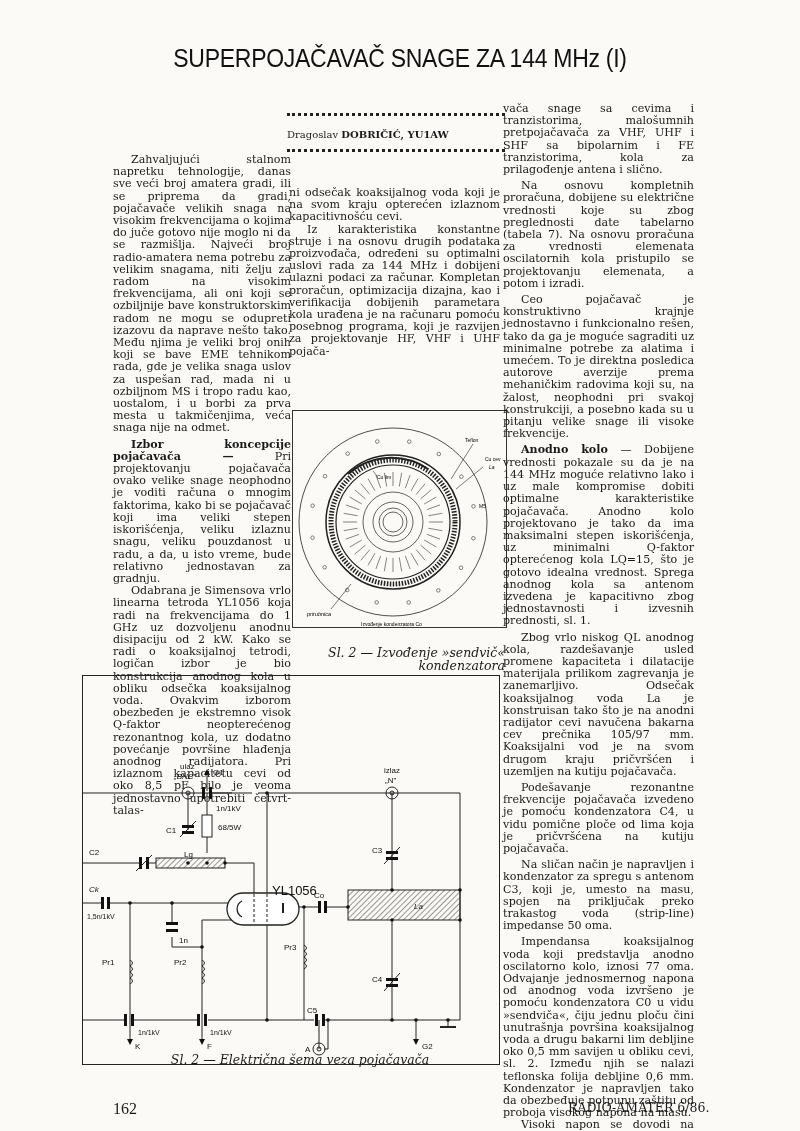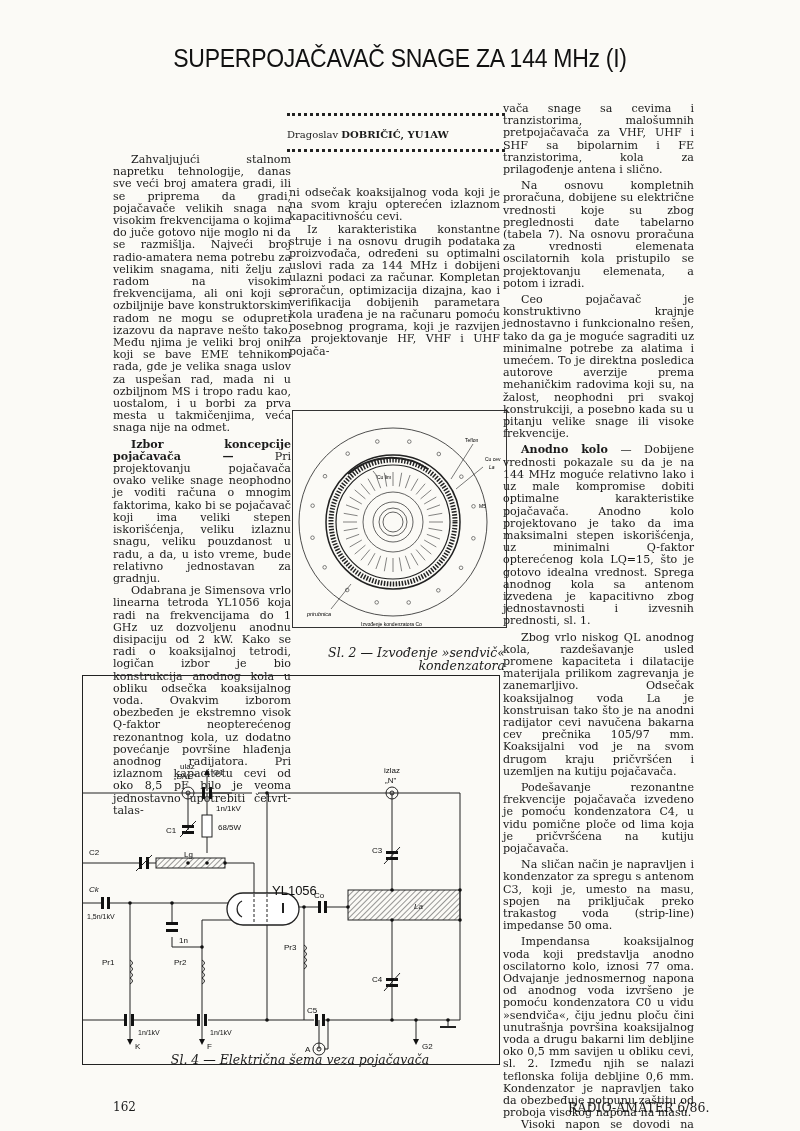--- a/index.html
+++ b/index.html
@@ -40,21 +40,21 @@
     font-style: italic; font-size: 12.5px; line-height: 13px; text-align: right;
   }
   .schematic {
     position: absolute; left: 82px; top: 655px; width: 374px; height: 390px; margin-top: 20px;
   }
   .fig1-caption {
     position: absolute; left: 150px; top: 1052px; width: 300px;
     font-style: italic; font-size: 12.5px; text-align: center;
   }
   .footer-left {
-    position: absolute; left: 113px; top: 1100px; font-size: 12px;
+    position: absolute; left: 113px; top: 1100px; font-size: 16px; font-family: Liberation Serif, serif;
   }
   .footer-right {
     position: absolute; left: 568px; top: 1100px; font-size: 12.5px;
   }
   svg text { font-family: "Liberation Sans", sans-serif; }
 </style>
 </head>
 <body>
 
 <div class="title">SUPERPOJAČAVAČ SNAGE ZA 144 MHz (I)</div>
@@ -338,16 +338,16 @@
       <text x="225" y="338">C5</text>
       <text x="232" y="223">Co</text>
       <text x="332" y="234" font-style="italic">La</text>
       <text x="290" y="178">C3</text>
       <text x="290" y="307">C4</text>
       <text x="302" y="98">izlaz</text>
       <text x="303" y="108">„N"</text>
     </g>
   </svg>
 </div>
-<div class="fig1-caption">Sl. 4 — Električna šema veza pojačavača</div>
+<div class="fig1-caption">Sl. 2 — Električna šema veza pojačavača</div>
 
 <div class="footer-left">162</div>
 <div class="footer-right">RADIO-AMATER 6/86.</div>
 
 </body></html>

